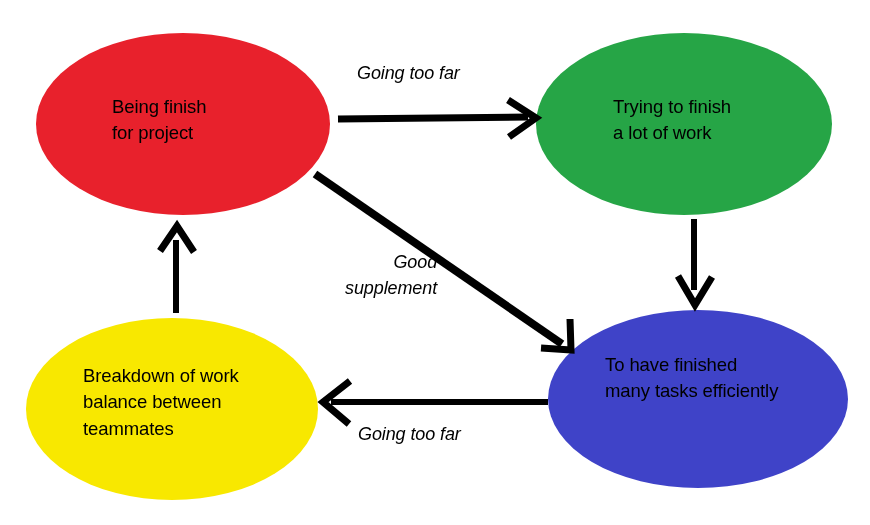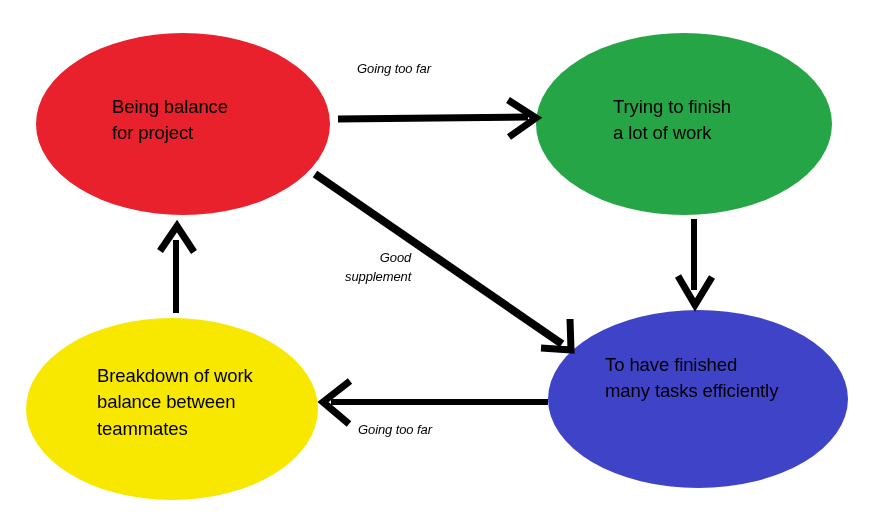--- a/index.html
+++ b/index.html
@@ -34,29 +34,29 @@
     text-align: left;
     white-space: pre-line;
     pointer-events: none;
     letter-spacing: -0.1px;
   }
   .edge-label {
     position: absolute;
     color: #000000;
     font-family: "Liberation Sans", sans-serif;
     font-style: italic;
-    font-size: 13px;
+    font-size: 18px;
     line-height: 1.45;
     white-space: pre-line;
     letter-spacing: -0.1px;
   }
   
   #label-node-red      { left: 112px; top: 94px;  }
   #label-node-green    { left: 613px; top: 94px;  }
-  #label-node-yellow   { left: 97px;  top: 363px; }
+  #label-node-yellow   { left: 83px;  top: 363px; }
   #label-node-blue     { left: 605px; top: 352px; }
   
   #label-edge-top      { left: 357px; top: 60px;  }
   #label-edge-right    { left: 716px; top: 224px; }
   #label-edge-diagonal { left: 345px; top: 249px; text-align: right; }
   #label-edge-bottom   { left: 358px; top: 421px; }
   #label-edge-left     { left: 38px;  top: 242px; }
 </style>
 </head>
 <body>
@@ -92,21 +92,21 @@
       <path d="M 548 402 L 331 402" stroke="#000000" stroke-width="6" fill="none"></path>
       <path d="M 350 381 L 323 402 L 349 424" stroke="#000000" stroke-width="7" fill="none" stroke-linecap="butt" stroke-linejoin="miter"></path>
     </g>
 
     <g>
       <path d="M 176 313 L 176 240" stroke="#000000" stroke-width="6" fill="none"></path>
       <path d="M 160 251 L 177 226 L 194 252" stroke="#000000" stroke-width="7" fill="none" stroke-linecap="butt" stroke-linejoin="miter"></path>
     </g>
   </svg>
 
-  <div class="node-label" id="label-node-red">Being balance
+  <div class="node-label" id="label-node-red">Being finish
 for project</div>
 
   <div class="node-label" id="label-node-green">Trying to finish
 a lot of work</div>
 
   <div class="node-label" id="label-node-yellow">Breakdown of work
 balance between
 teammates</div>
 
   <div class="node-label" id="label-node-blue">To have finished

